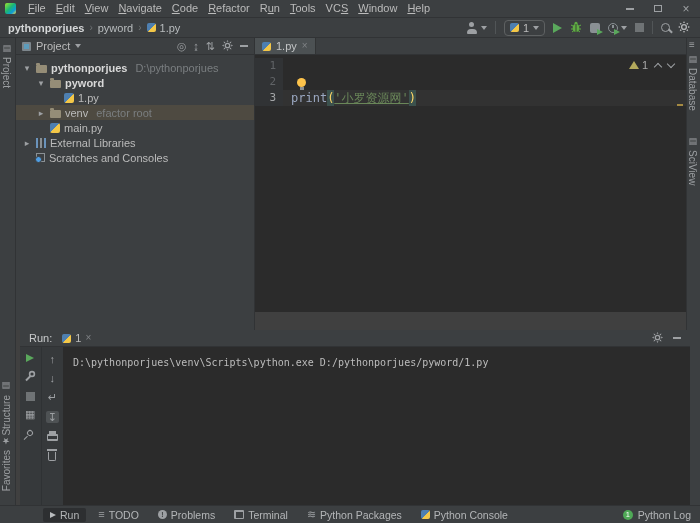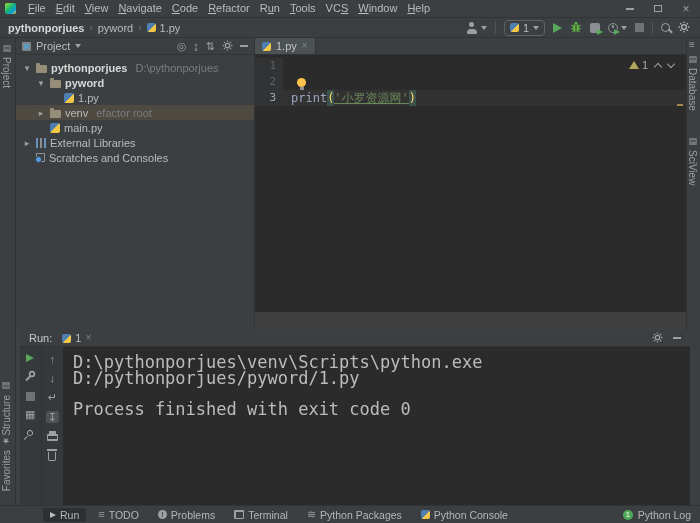--- a/index.html
+++ b/index.html
@@ -128,21 +128,21 @@
   .rt-col:first-child{border-right:1px solid #2f3234;}
   .play.small{border-left-width:8px;border-top-width:4.5px;border-bottom-width:4.5px;}
   .sel-box{background:#4e5254;border-radius:2px;padding:0 2px;}
   .printico{width:11px;height:7px;background:#9da0a3;border-radius:1px;position:relative;margin-top:3px;}
   .printico::before{content:"";position:absolute;top:-3px;left:2px;width:7px;height:3px;background:#9da0a3;}
   .printico::after{content:"";position:absolute;top:2px;left:1px;right:1px;height:3px;background:#36393b;}
   .trashico{width:8px;height:9px;border:1px solid #9da0a3;border-top:none;border-radius:0 0 2px 2px;position:relative;margin-top:3px;}
   .trashico::before{content:"";position:absolute;top:-3px;left:-2px;width:10px;height:2px;background:#9da0a3;}
   .pinico{width:6px;height:6px;border:1.5px solid #9da0a3;border-radius:50%;position:relative;transform:rotate(45deg);margin-top:2px;}
   .pinico::after{content:"";position:absolute;top:6px;left:1.5px;width:1.5px;height:5px;background:#9da0a3;}
-  .console{flex:1;font-family:"DejaVu Sans Mono",monospace;font-size:17px;line-height:15.5px;
+  .console{flex:1;font-family:"DejaVu Sans Mono",monospace;font-size:10px;line-height:15.5px;
            color:#bcbcbc;padding:8px 6px 0 9px;white-space:pre-wrap;overflow:hidden;}
 
   
   .status-bar{position:absolute;left:0;right:0;bottom:0;height:18px;background:#3c3f41;border-top:1px solid #313335;
               display:flex;align-items:center;padding:0 9px;font-size:10.5px;color:#b4b6b8;}
   .status-tabs{display:flex;align-items:center;gap:5px;margin-left:34px;}
   .status-item{display:flex;align-items:center;gap:4px;padding:1px 7px;border-radius:2px;}
   .status-item.active{background:#2d2f31;}
   .mini-play{width:0;height:0;border-left:6px solid #b9bcbe;border-top:3.5px solid transparent;
              border-bottom:3.5px solid transparent;display:inline-block;}
@@ -395,21 +395,21 @@
         </div>
         <div class="rt-col">
           <span class="glyph">↑</span>
           <span class="glyph">↓</span>
           <span class="glyph">↵</span>
           <span class="sel-box"><span class="glyph">↧</span></span>
           <span class="printico"></span>
           <span class="trashico"></span>
         </div>
       </div>
-      <div class="console"><div class="console-line">D:\pythonporjues\venv\Scripts\python.exe D:/pythonporjues/pyword/1.py</div><div class="console-line">&nbsp;</div><div class="console-line">Process finished with exit code 0</div></div>
+      <div class="console"><div class="console-line">D:\pythonporjues\venv\Scripts\python.exe D:/pythonporjues/pyword/1.py</div><div class="console-line">&nbsp;</div></div>
     </div>
   </div>
 
   <div class="status-bar">
     <div class="status-tabs">
         <span class="status-item active">
           <span class="mini-play"></span>
           <span>Run</span>
         </span>
         <span class="status-item">

